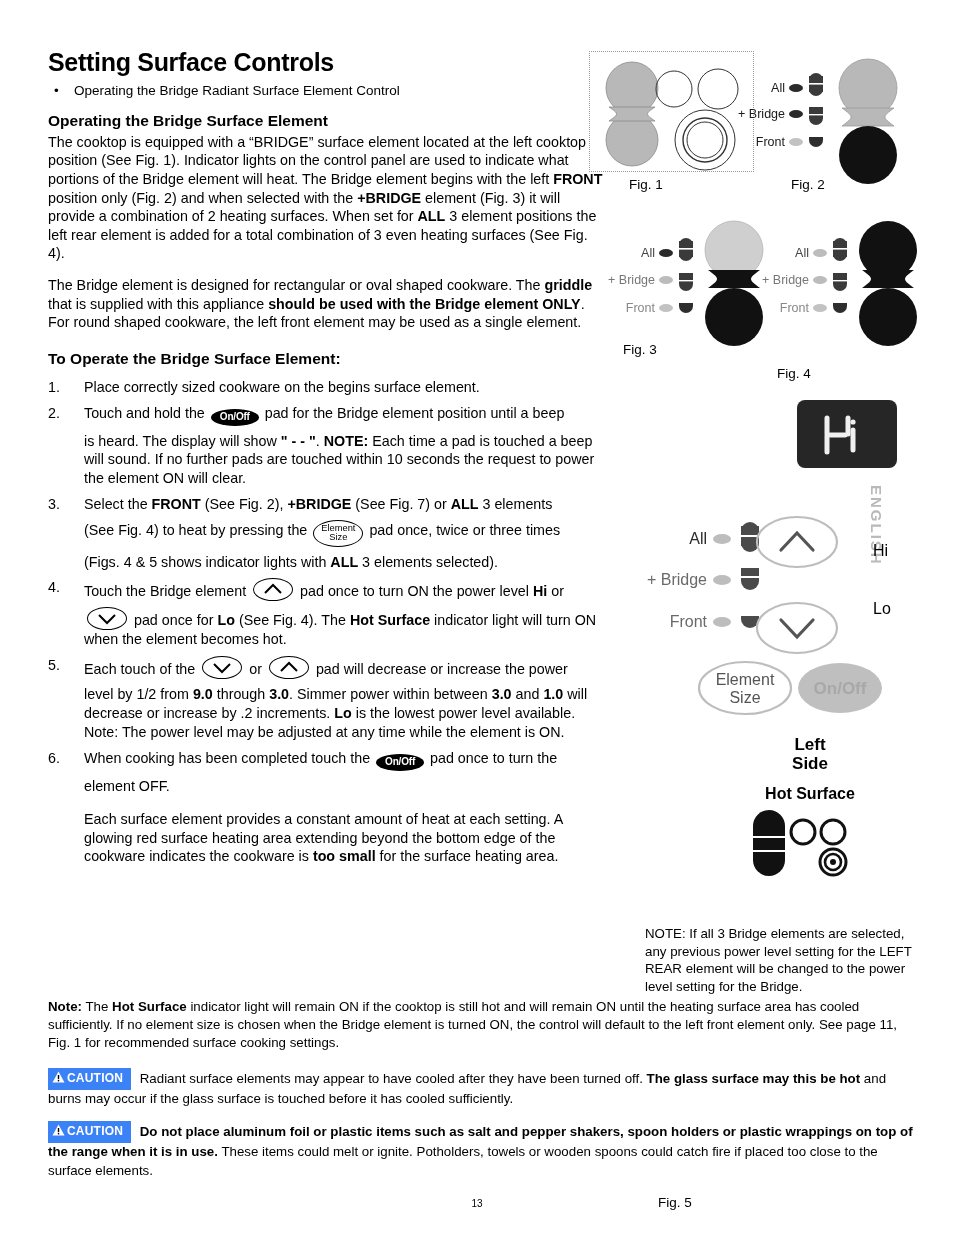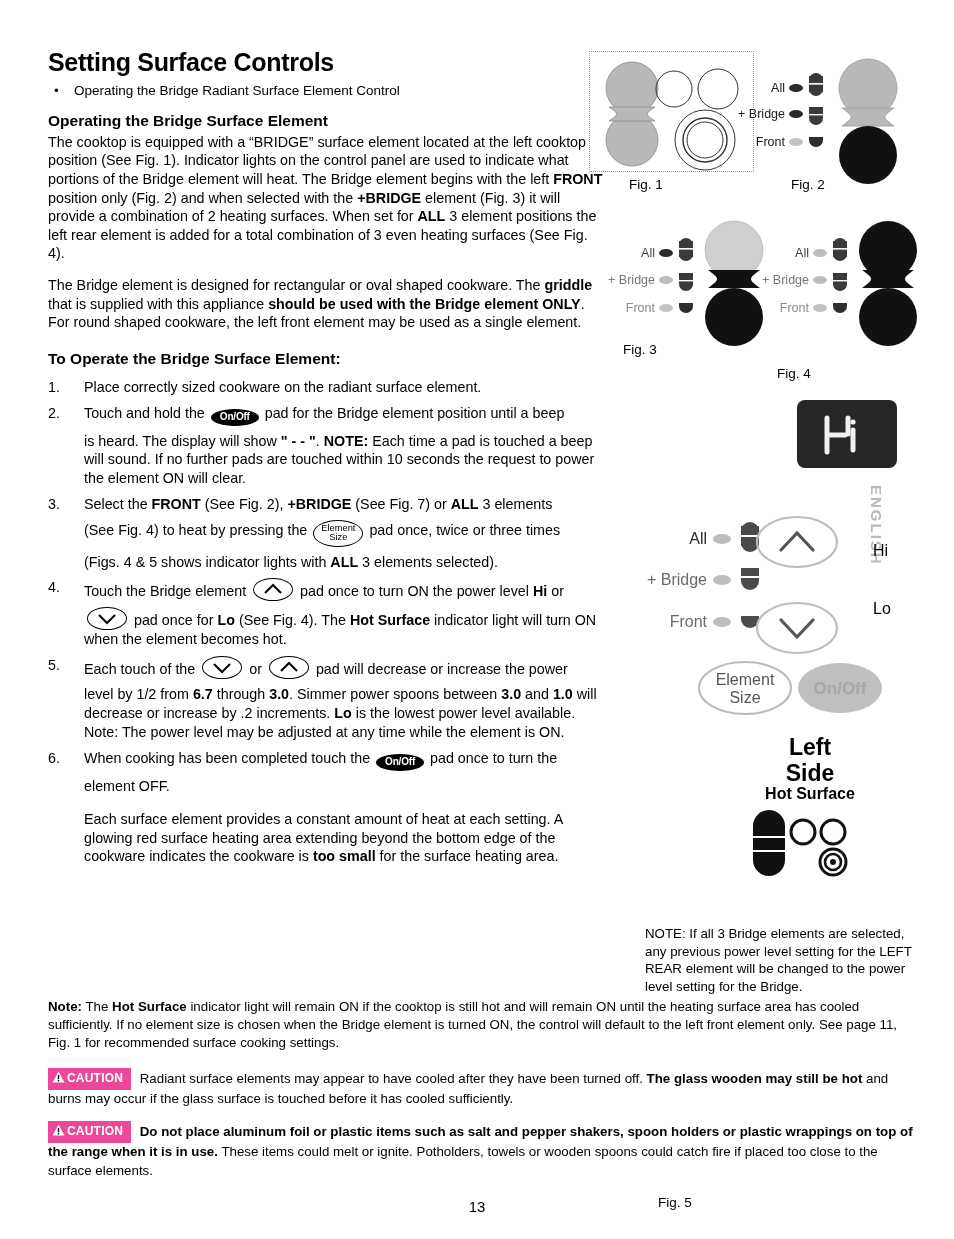--- a/index.html
+++ b/index.html
@@ -141,41 +141,41 @@
     line-height: 1.36;
     margin: 0 0 16px 0;
   }
   .caution-row {
     font-size: 13.3px;
     line-height: 1.42;
     margin: 0 0 12px 0;
   }
   .caution-badge {
     display: inline-block;
-    background: #ec4899;
+    background: #3b82f6;
     color: #fff;
     font-weight: bold;
     font-size: 12px;
     letter-spacing: 0.2px;
     padding: 2px 8px 2px 4px;
     vertical-align: 1px;
     margin-right: 5px;
   }
   .caution-badge .tri {
     display: inline-block;
     vertical-align: -1px;
     margin-right: 2px;
   }
   .page-num {
     position: absolute;
     left: 0;
     top: 1198px;
     width: 954px;
     text-align: center;
-    font-size: 15px;
+    font-size: 10px;
   }
 
   
   .right-col {
     position: absolute;
     left: 585px;
     top: 45px;
     width: 345px;
   }
   .figcap {
@@ -230,21 +230,21 @@
     position: absolute; left: 288px; top: 152px;
     font-size: 16px;
   }
   .lbl-lo {
     position: absolute; left: 288px; top: 210px;
     font-size: 16px;
   }
   .side-title {
     position: absolute; left: 165px; top: 345px;
     width: 120px; text-align: center;
-    font-size: 23px; font-weight: bold; line-height: 1.12;
+    font-size: 17px; font-weight: bold; line-height: 1.12;
   }
   .hot-surface-title {
     position: absolute; left: 150px; top: 395px;
     width: 150px; text-align: center;
     font-size: 16px; font-weight: bold;
   }
   .note-right {
     position: absolute;
     left: 60px; top: 880px;
     width: 282px;
@@ -271,21 +271,21 @@
     <p class="body"><span>The cooktop is equipped with a “BRIDGE” surface element located at the left cooktop position (See Fig. 1). Indicator lights on the control panel are used to indicate what portions of the Bridge element will heat. The Bridge element begins with the left </span><b>FRONT</b><span> position only (Fig. 2) and when selected with the </span><b>+BRIDGE</b><span> element (Fig. 3) it will provide a combination of 2 heating surfaces. When set for </span><b>ALL</b><span> 3 element positions the left rear element is added for a total combination of 3 even heating surfaces (See Fig. 4).</span></p>
 
     <p class="body"><span>The Bridge element is designed for rectangular or oval shaped cookware. The </span><b>griddle</b><span> that is supplied with this appliance </span><b>should be used with the Bridge element ONLY</b><span>. For round shaped cookware, the left front element may be used as a single element.</span></p>
 
     <h3 class="stephead">To Operate the Bridge Surface Element:</h3>
 
     <ol class="steps">
 
       <li>
         <span class="step-num">1.</span>
-        <span class="step-body">Place correctly sized cookware on the radiant surface element.</span>
+        <span class="step-body">Place correctly sized cookware on the begins surface element.</span>
       </li>
 
       <li>
         <span class="step-num">2.</span>
         <span class="step-body">
           <span>Touch and hold the </span><span class="pad-onoff">On/Off</span><span> pad for the Bridge element position until a beep</span>
           <div class="step-sub"><span>is heard. The display will show </span><b>" - - "</b><span>. </span><b>NOTE:</b><span> Each time a pad is touched a beep will sound. If no further pads are touched within 10 seconds the request to power the element ON will clear.</span></div>
         </span>
       </li>
 
@@ -311,21 +311,21 @@
       </li>
 
       <li>
         <span class="step-num">5.</span>
         <span class="step-body">
           <span>Each touch of the </span><span class="pad-arrow"><svg width="38" height="21" viewBox="0 0 38 21">
                 <polyline points="11,7 19,15 27,7" fill="none" stroke="#000" stroke-width="2"></polyline>
               </svg></span><span> or </span><span class="pad-arrow"><svg width="38" height="21" viewBox="0 0 38 21">
                 <polyline points="11,14 19,6 27,14" fill="none" stroke="#000" stroke-width="2"></polyline>
               </svg></span><span> pad will decrease or increase the power</span>
-          <div class="step-sub"><span>level by 1/2 from </span><b>6.7</b><span> through </span><b>3.0</b><span>. Simmer power spoons between </span><b>3.0</b><span> and </span><b>1.0</b><span> will decrease or increase by .2 increments. </span><b>Lo</b><span> is the lowest power level available. Note: The power level may be adjusted at any time while the element is ON.</span></div>
+          <div class="step-sub"><span>level by 1/2 from </span><b>9.0</b><span> through </span><b>3.0</b><span>. Simmer power within between </span><b>3.0</b><span> and </span><b>1.0</b><span> will decrease or increase by .2 increments. </span><b>Lo</b><span> is the lowest power level available. Note: The power level may be adjusted at any time while the element is ON.</span></div>
         </span>
       </li>
 
       <li>
         <span class="step-num">6.</span>
         <span class="step-body">
           <span>When cooking has been completed touch the </span><span class="pad-onoff">On/Off</span><span> pad once to turn the</span>
           <div class="step-sub">element OFF.</div>
           <div class="step-extra"><span>Each surface element provides a constant amount of heat at each setting. A glowing red surface heating area extending beyond the bottom edge of the cookware indicates the cookware is </span><b>too small</b><span> for the surface heating area.</span></div>
         </span>
@@ -511,21 +511,21 @@
   </div>
 
   <div class="bottom-block">
 
     <p class="note-para"><b>Note:</b><span> The </span><b>Hot Surface</b><span> indicator light will remain ON if the cooktop is still hot and will remain ON until the heating surface area has cooled sufficiently. If no element size is chosen when the Bridge element is turned ON, the control will default to the left front element only. See page 11, Fig. 1 for recommended surface cooking settings.</span></p>
 
     <p class="caution-row"><span class="caution-badge"><span class="tri"><svg width="13" height="12" viewBox="0 0 13 12">
               <polygon points="6.5,0.5 12.5,11.5 0.5,11.5" fill="#fff"></polygon>
               <rect x="5.8" y="4" width="1.4" height="4.2" fill="#000"></rect>
               <rect x="5.8" y="9" width="1.4" height="1.4" fill="#000"></rect>
-            </svg></span><span>CAUTION</span></span><span> Radiant surface elements may appear to have cooled after they have been turned off. </span><b>The glass wooden may still be hot</b><span> and burns may occur if the glass surface is touched before it has cooled sufficiently.</span></p>
+            </svg></span><span>CAUTION</span></span><span> Radiant surface elements may appear to have cooled after they have been turned off. </span><b>The glass surface may this be hot</b><span> and burns may occur if the glass surface is touched before it has cooled sufficiently.</span></p>
 
     <p class="caution-row"><span class="caution-badge"><span class="tri"><svg width="13" height="12" viewBox="0 0 13 12">
               <polygon points="6.5,0.5 12.5,11.5 0.5,11.5" fill="#fff"></polygon>
               <rect x="5.8" y="4" width="1.4" height="4.2" fill="#000"></rect>
               <rect x="5.8" y="9" width="1.4" height="1.4" fill="#000"></rect>
             </svg></span><span>CAUTION</span></span><span> </span><b>Do not place aluminum foil or plastic items such as salt and pepper shakers, spoon holders or plastic wrappings on top of the range when it is in use.</b><span> These items could melt or ignite. Potholders, towels or wooden spoons could catch fire if placed too close to the surface elements.</span></p>
   </div>
 
   <div class="page-num">13</div>
 

